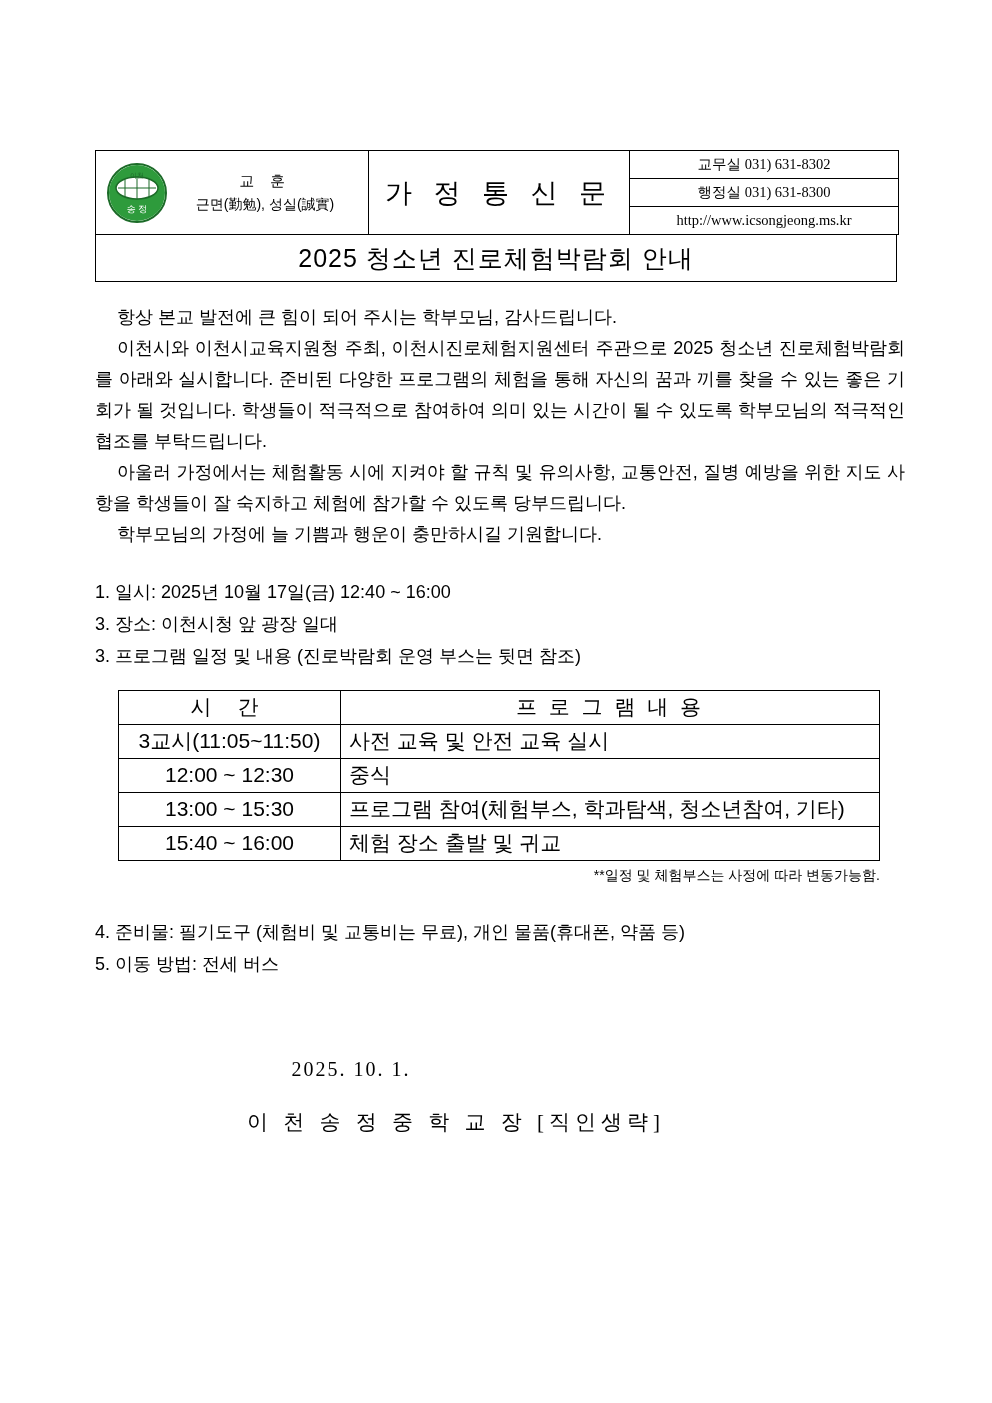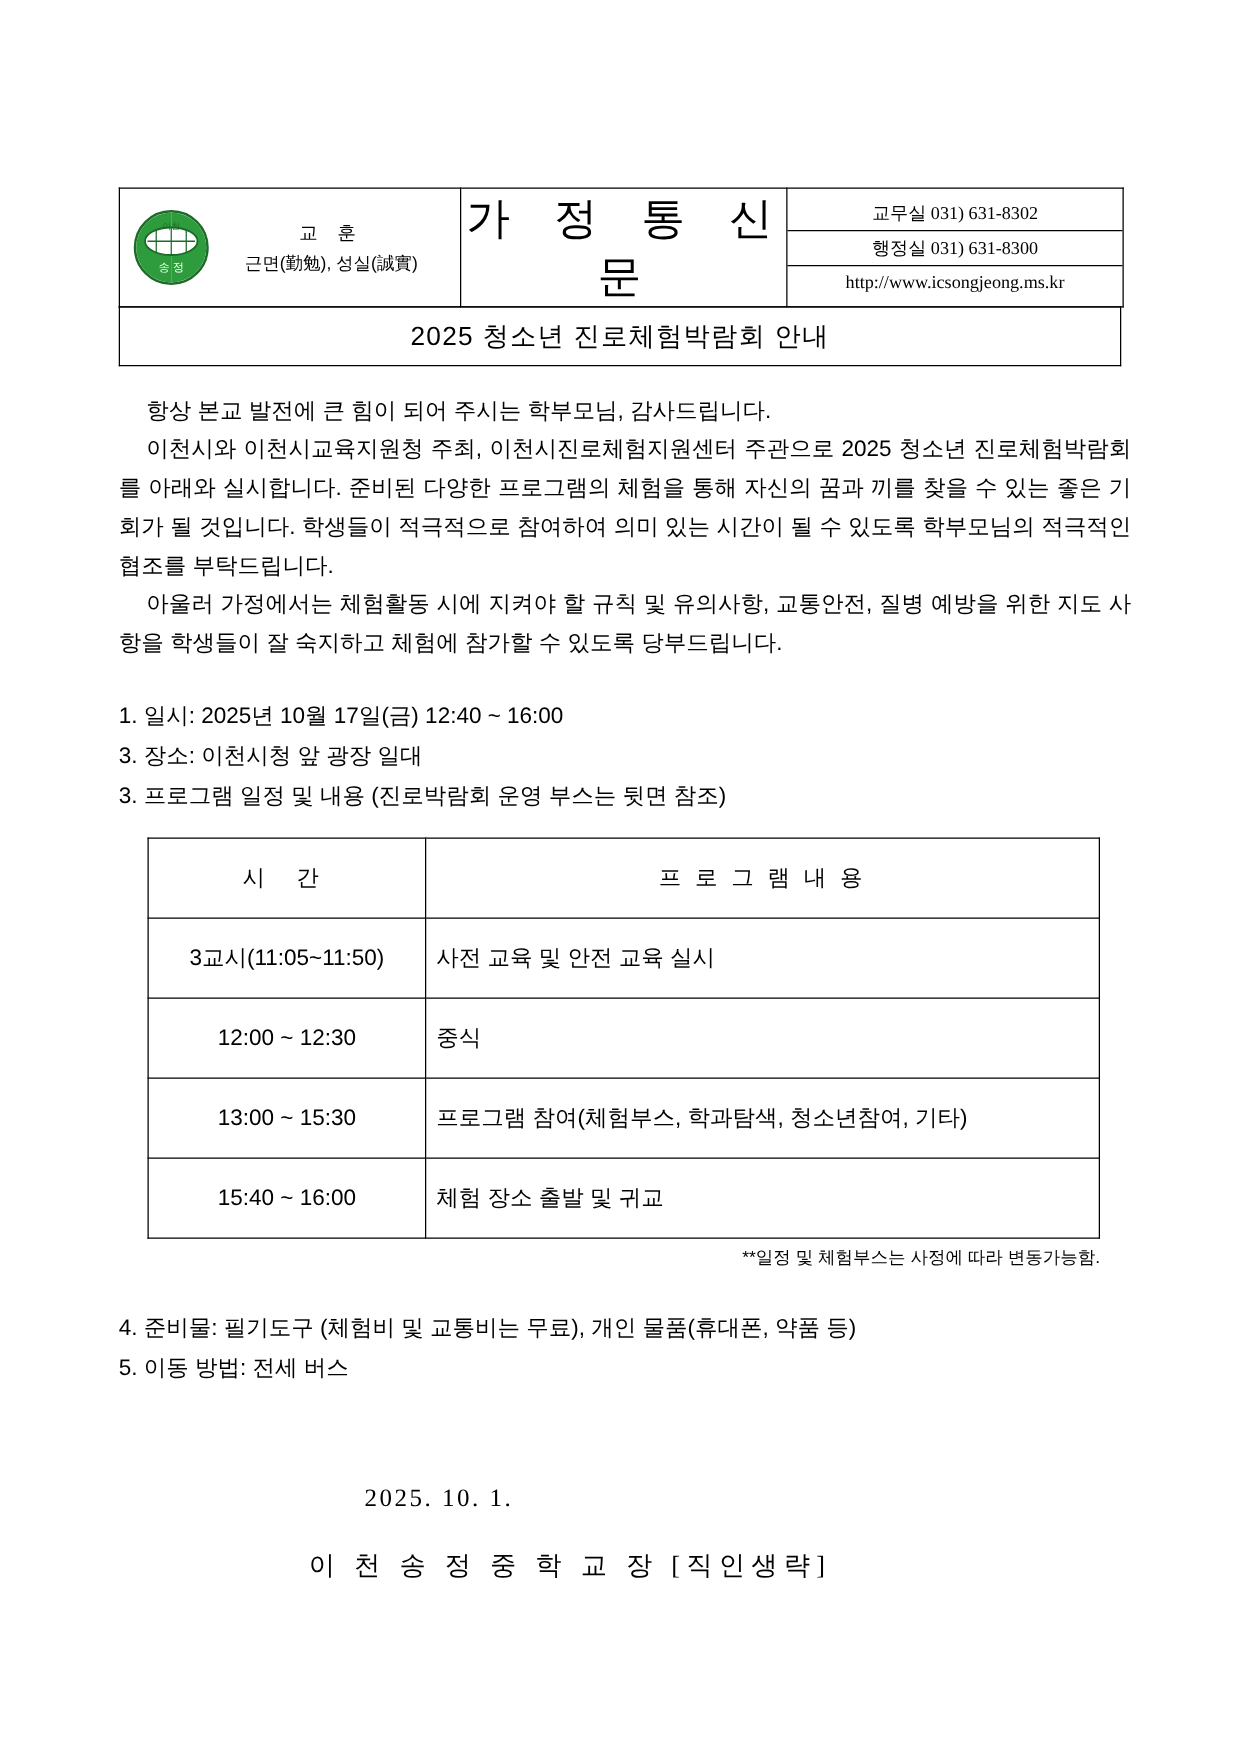--- a/index.html
+++ b/index.html
@@ -64,23 +64,23 @@
   .motto-text {
     font-size: 14px;
     font-family: "Liberation Sans", sans-serif;
   }
   .cell-title {
     width: 260px;
     height: 82px;
     text-align: center;
   }
   .doc-title {
-    font-size: 35px;
+    font-size: 27px;
     letter-spacing: 7px;
-    font-family: Liberation Mono, monospace;
+    font-family: Liberation Sans, sans-serif;
   }
   .cell-contacts {
     width: 268px;
     padding: 0;
   }
   .contacts-table {
     width: 100%;
     border-collapse: collapse;
   }
   .contacts-table td {
@@ -103,21 +103,21 @@
   .subject-row {
     width: 802px;
     border-collapse: collapse;
     table-layout: fixed;
     margin-top: -1px;
   }
   .subject-row td {
     border: 1px solid #000;
     height: 44px;
     text-align: center;
-    font-size: 21px;
+    font-size: 25px;
     letter-spacing: 1px;
     font-family: "Liberation Sans", sans-serif;
   }
 
   
   .body-text {
     margin-top: 20px;
     font-size: 18px;
     line-height: 1.72;
     font-family: "Liberation Sans", sans-serif;
@@ -145,24 +145,24 @@
     padding-left: 23px;
   }
   .schedule {
     border-collapse: collapse;
     table-layout: fixed;
     width: 762px;
   }
   .schedule td, .schedule th {
     border: 1px solid #000;
     height: 33px;
-    font-size: 18px;
+    font-size: 21px;
     font-family: "Liberation Sans", sans-serif;
     font-weight: normal;
-    padding: 15px 8px;
+    padding: 0 8px;
   }
   .schedule .col-time { width: 205px; text-align: center; }
   .schedule .col-prog { text-align: left; }
   .schedule thead td { text-align: center; }
   .hdr-time { letter-spacing: 10px; }
   .hdr-prog { letter-spacing: 3px; }
 
   .note {
     width: 785px;
     text-align: right;
@@ -253,20 +253,21 @@
         <tr>
       <td>2025 청소년 진로체험박람회 안내</td>
     </tr>
   </tbody>
     </table>
 
   <div class="body-text">
     <p>항상 본교 발전에 큰 힘이 되어 주시는 학부모님, 감사드립니다.</p>
     <p>이천시와 이천시교육지원청 주최, 이천시진로체험지원센터 주관으로 2025 청소년 진로체험박람회를 아래와 실시합니다. 준비된 다양한 프로그램의 체험을 통해 자신의 꿈과 끼를 찾을 수 있는 좋은 기회가 될 것입니다. 학생들이 적극적으로 참여하여 의미 있는 시간이 될 수 있도록 학부모님의 적극적인 협조를 부탁드립니다.</p>
     <p>아울러 가정에서는 체험활동 시에 지켜야 할 규칙 및 유의사항, 교통안전, 질병 예방을 위한 지도 사항을 학생들이 잘 숙지하고 체험에 참가할 수 있도록 당부드립니다.</p>
+    <p>학부모님의 가정에 늘 기쁨과 행운이 충만하시길 기원합니다.</p>
   </div>
 
   <div class="list-block">
     <div>1. 일시: 2025년 10월 17일(금) 12:40 ~ 16:00</div>
     <div>3. 장소: 이천시청 앞 광장 일대</div>
     <div>3. 프로그램 일정 및 내용 (진로박람회 운영 부스는 뒷면 참조)</div>
   </div>
 
   <div class="schedule-wrap">
     <table class="schedule">

